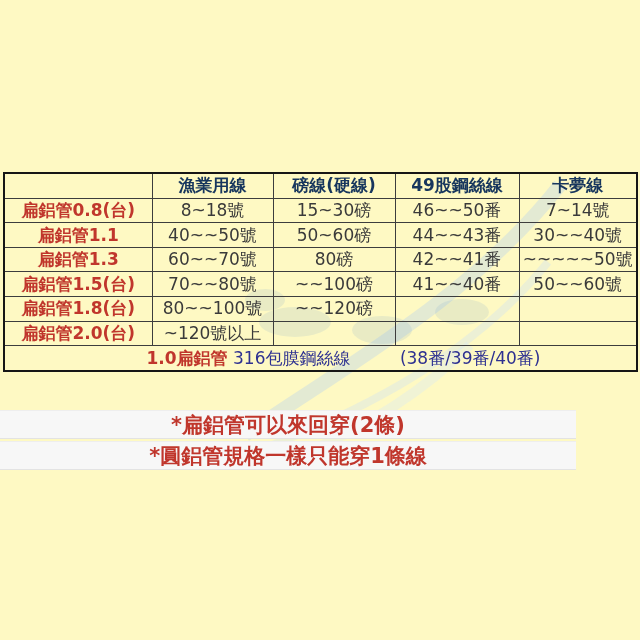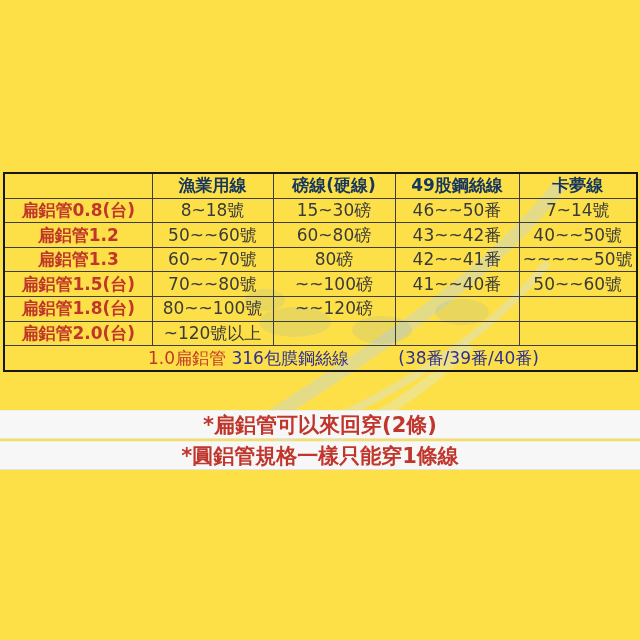--- a/index.html
+++ b/index.html
@@ -1,20 +1,20 @@
 <!DOCTYPE html>
 <html style="--header-blue: #17365d; --label-red: #c0362c; --data-gray: #3a3a3a; --footer-blue: #2e3191; --note-bg: #f7f7f7; --watermark-blue: #bcd4ea;"><head>
 <meta charset="utf-8">
 <style>
   html, body { margin: 0; padding: 0; background: #ffffff; }
   .canvas {
     position: relative;
     width: 640px;
     height: 640px;
-    background: #fde047;
+    background: #fef9c3;
     overflow: hidden;
     font-family: "DejaVu Sans", "Liberation Sans", sans-serif;
   }
   .watermark {
     position: absolute;
     left: 0; top: 0;
     width: 640px; height: 640px;
     pointer-events: none;
   }
   table.spec-table {
@@ -48,35 +48,35 @@
   .data-cell {
     color: var(--data-gray, #3a3a3a);
     font-weight: 400;
   }
   .footer-cell {
     text-align: left;
   }
   .footer-label {
     color: var(--label-red, #c0362c);
     padding-left: 5px;
-    font-weight: 400;
+    font-weight: 700;
     margin-left: 41px;
   }
   .footer-wire {
     color: var(--footer-blue, #2e3191);
   }
   .footer-sizes {
     color: var(--footer-blue, #2e3191);
     margin-left: 44px;
     margin-top: 40px;
   }
   .note {
     position: absolute;
     left: 0;
-    width: 640px;
+    width: 576px;
     height: 29px;
     background: var(--note-bg, #f7f7f7);
     border-top: 1px solid #eeeeee;
     border-bottom: 1px solid #e3e3e3;
     display: flex;
     align-items: center;
     justify-content: center;
     color: var(--label-red, #c0362c);
     font-weight: 700;
     font-size: 21px;
@@ -121,25 +121,25 @@
     </thead>
     <tbody>
         <tr>
           <td class="label-cell">扁鋁管0.8(台)</td>
           <td class="data-cell">8~18號</td>
           <td class="data-cell">15~30磅</td>
           <td class="data-cell">46~~50番</td>
           <td class="data-cell">7~14號</td>
         </tr>
         <tr>
-          <td class="label-cell">扁鋁管1.2</td>
-          <td class="data-cell">50~~60號</td>
-          <td class="data-cell">60~80磅</td>
-          <td class="data-cell">43~~42番</td>
+          <td class="label-cell">扁鋁管1.1</td>
           <td class="data-cell">40~~50號</td>
+          <td class="data-cell">50~60磅</td>
+          <td class="data-cell">44~~43番</td>
+          <td class="data-cell">30~~40號</td>
         </tr>
         <tr>
           <td class="label-cell">扁鋁管1.3</td>
           <td class="data-cell">60~~70號</td>
           <td class="data-cell">80磅</td>
           <td class="data-cell">42~~41番</td>
           <td class="data-cell">~~~~~50號</td>
         </tr>
         <tr>
           <td class="label-cell">扁鋁管1.5(台)</td>

